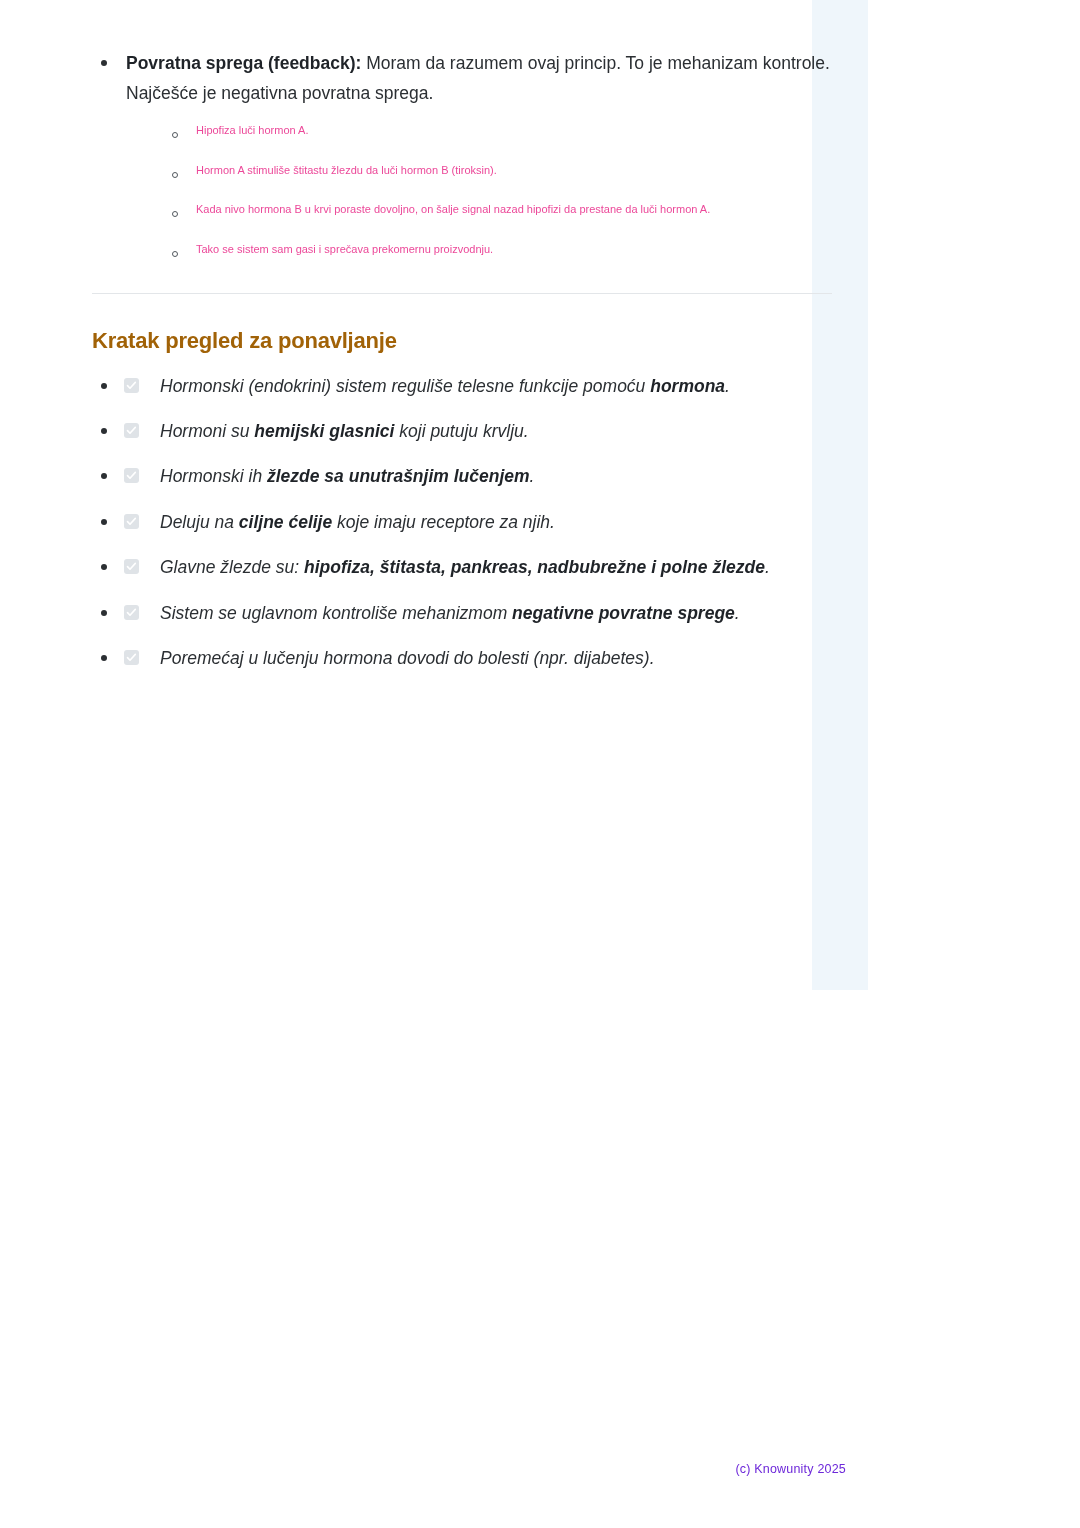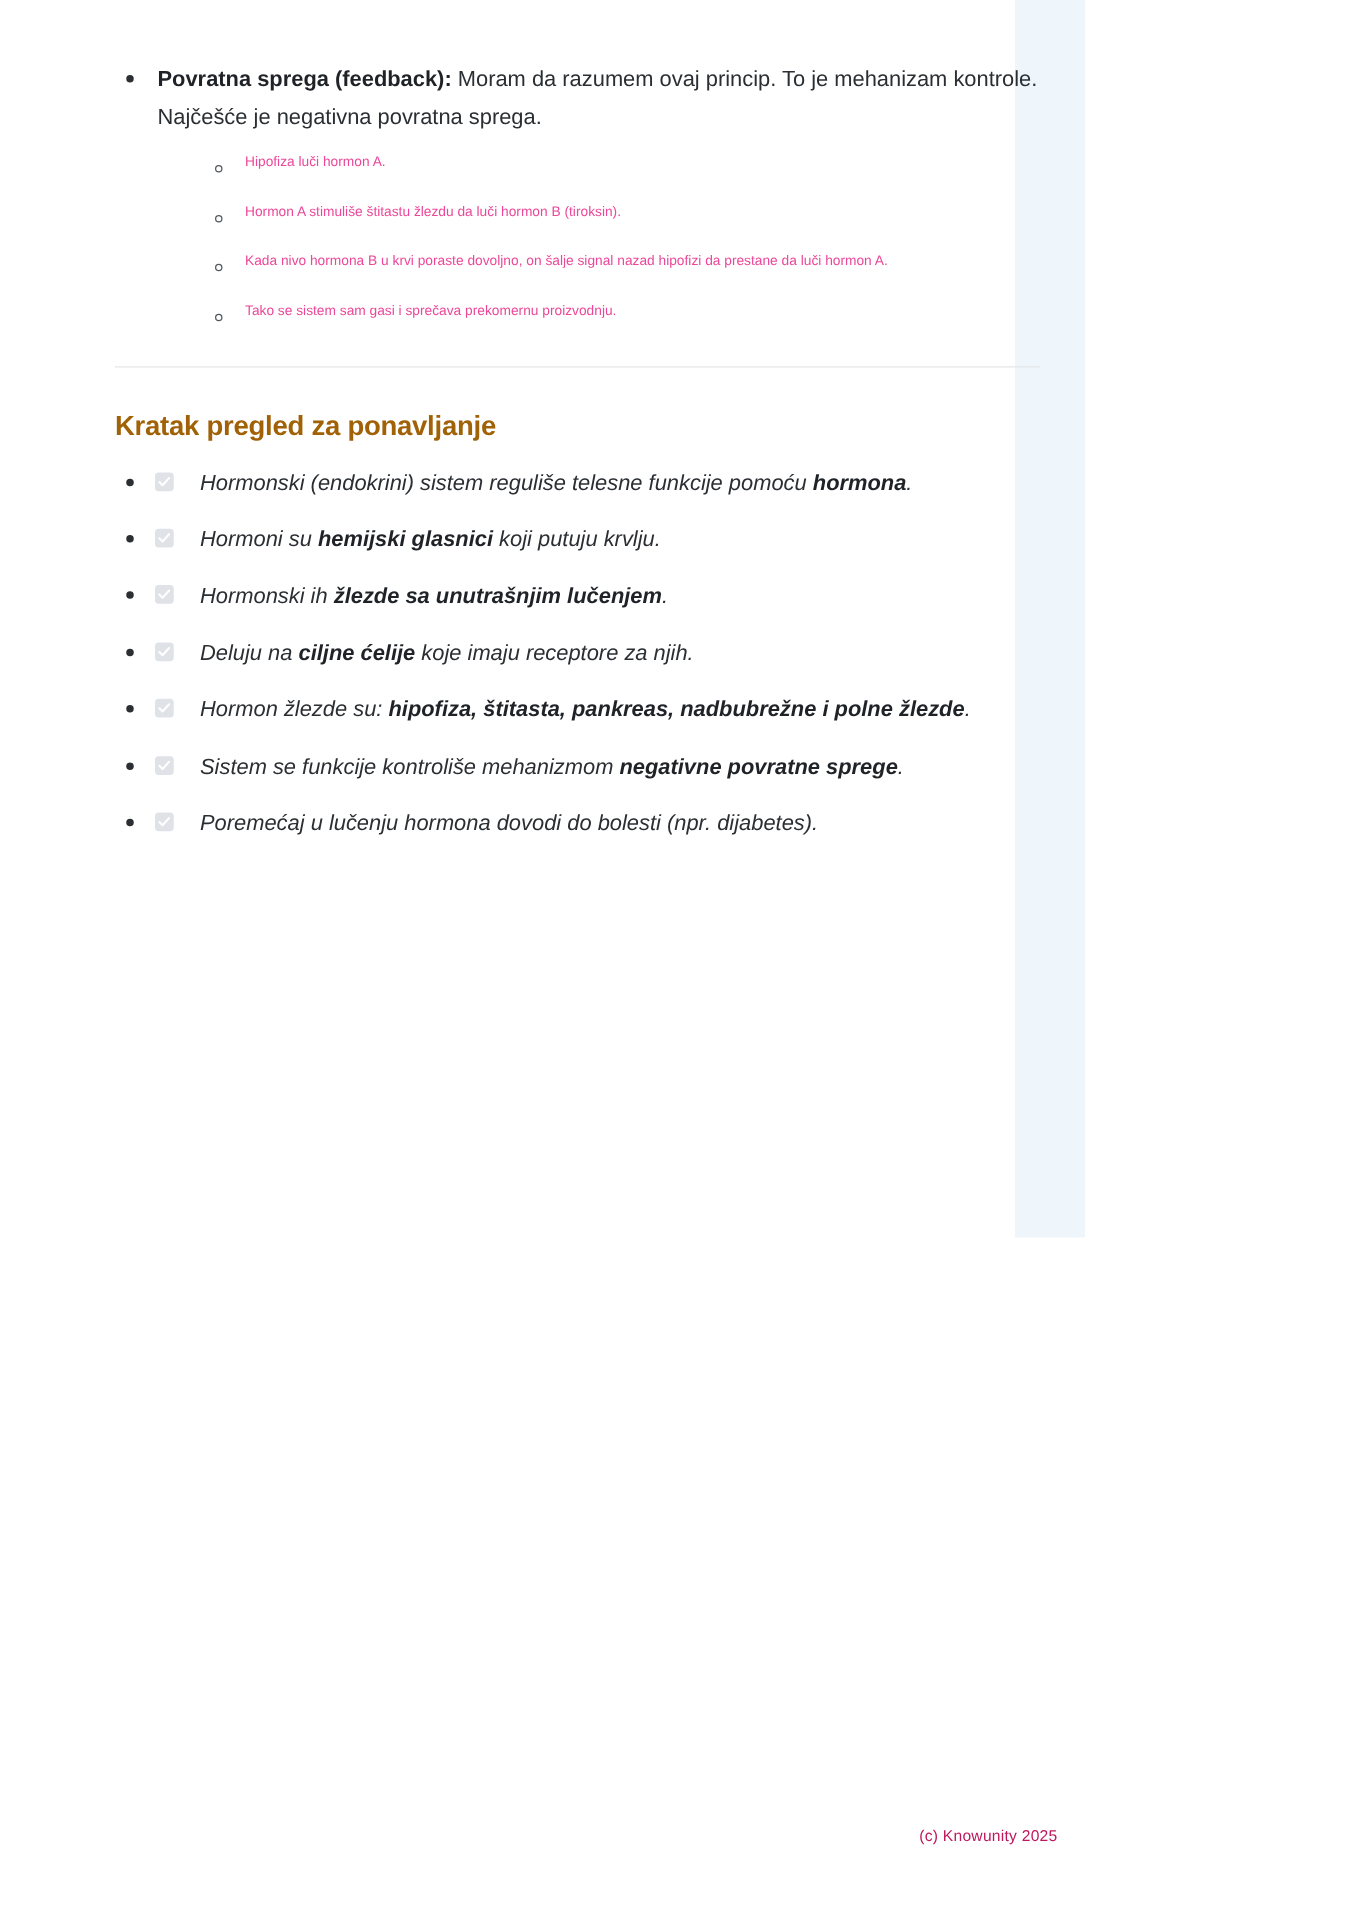--- a/index.html
+++ b/index.html
@@ -153,21 +153,21 @@
     top: 2px;
   }
 
   b, strong { font-weight: 700; color: #1f2328; }
 
   .footer {
     position: absolute;
     right: 70px;
     bottom: 52px;
     font-size: 12.5px;
-    color: #be185d;
+    color: #6d28d9;
     letter-spacing: 0.2px;
   }
 </style>
 </head>
 <body>
 
 <div class="page">
 
   <div class="side-panel"></div>
 
@@ -222,29 +222,29 @@
             </svg>
         </span>
         <span class="item-text"><span>Deluju na </span><b>ciljne ćelije</b><span> koje imaju receptore za njih.</span></span>
       </li>
       <li>
         <span class="cbox">
           <svg width="11" height="11" viewBox="0 0 11 11">
               <path d="M1.5 5.6 L4 8.2 L9.3 2.4" stroke="#ffffff" stroke-width="1.6" fill="none" stroke-linecap="round" stroke-linejoin="round"></path>
             </svg>
         </span>
-        <span class="item-text"><span>Hormon žlezde su: </span><b>hipofiza, štitasta, pankreas, nadbubrežne i polne žlezde</b><span>.</span></span>
-      </li>
-      <li>
-        <span class="cbox">
-          <svg width="11" height="11" viewBox="0 0 11 11">
-              <path d="M1.5 5.6 L4 8.2 L9.3 2.4" stroke="#ffffff" stroke-width="1.6" fill="none" stroke-linecap="round" stroke-linejoin="round"></path>
-            </svg>
-        </span>
-        <span class="item-text"><span>Sistem se funkcije kontroliše mehanizmom </span><b>negativne povratne sprege</b><span>.</span></span>
+        <span class="item-text"><span>Glavne žlezde su: </span><b>hipofiza, štitasta, pankreas, nadbubrežne i polne žlezde</b><span>.</span></span>
+      </li>
+      <li>
+        <span class="cbox">
+          <svg width="11" height="11" viewBox="0 0 11 11">
+              <path d="M1.5 5.6 L4 8.2 L9.3 2.4" stroke="#ffffff" stroke-width="1.6" fill="none" stroke-linecap="round" stroke-linejoin="round"></path>
+            </svg>
+        </span>
+        <span class="item-text"><span>Sistem se uglavnom kontroliše mehanizmom </span><b>negativne povratne sprege</b><span>.</span></span>
       </li>
       <li>
         <span class="cbox">
           <svg width="11" height="11" viewBox="0 0 11 11">
               <path d="M1.5 5.6 L4 8.2 L9.3 2.4" stroke="#ffffff" stroke-width="1.6" fill="none" stroke-linecap="round" stroke-linejoin="round"></path>
             </svg>
         </span>
         <span class="item-text"><span>Poremećaj u lučenju hormona dovodi do bolesti (npr. dijabetes).</span></span>
       </li>
     </ul>

